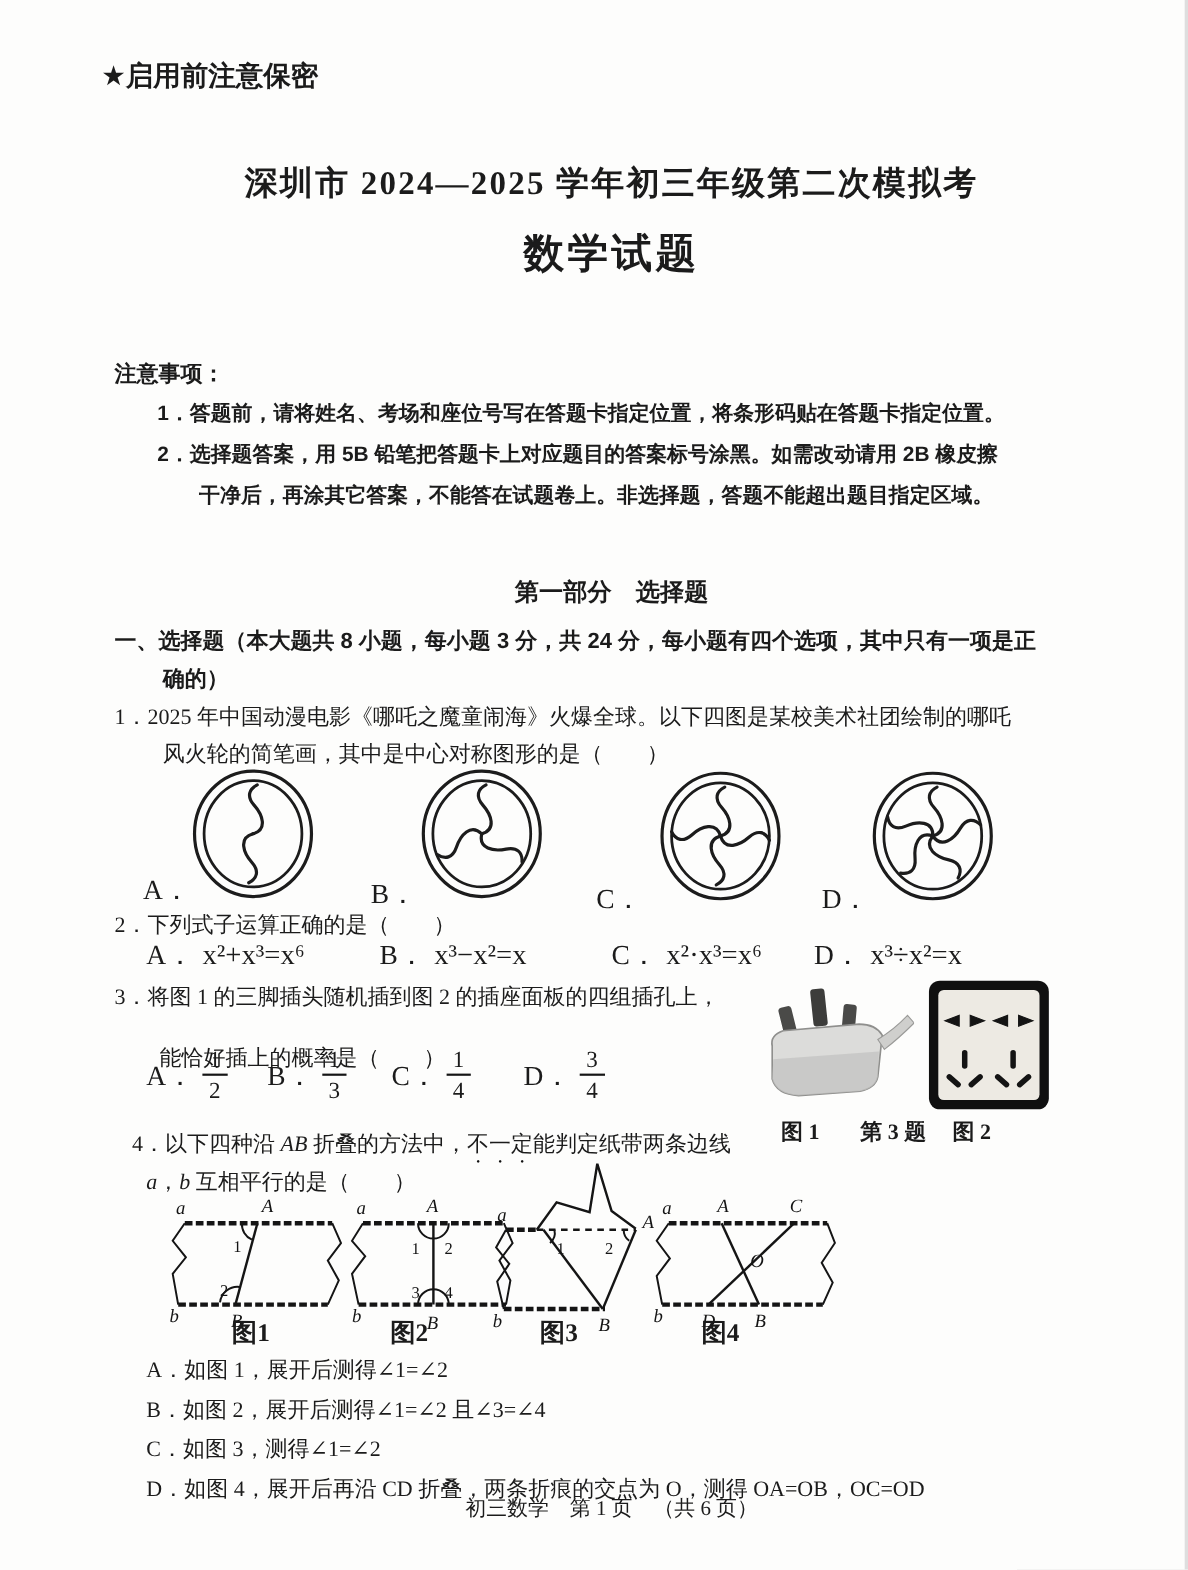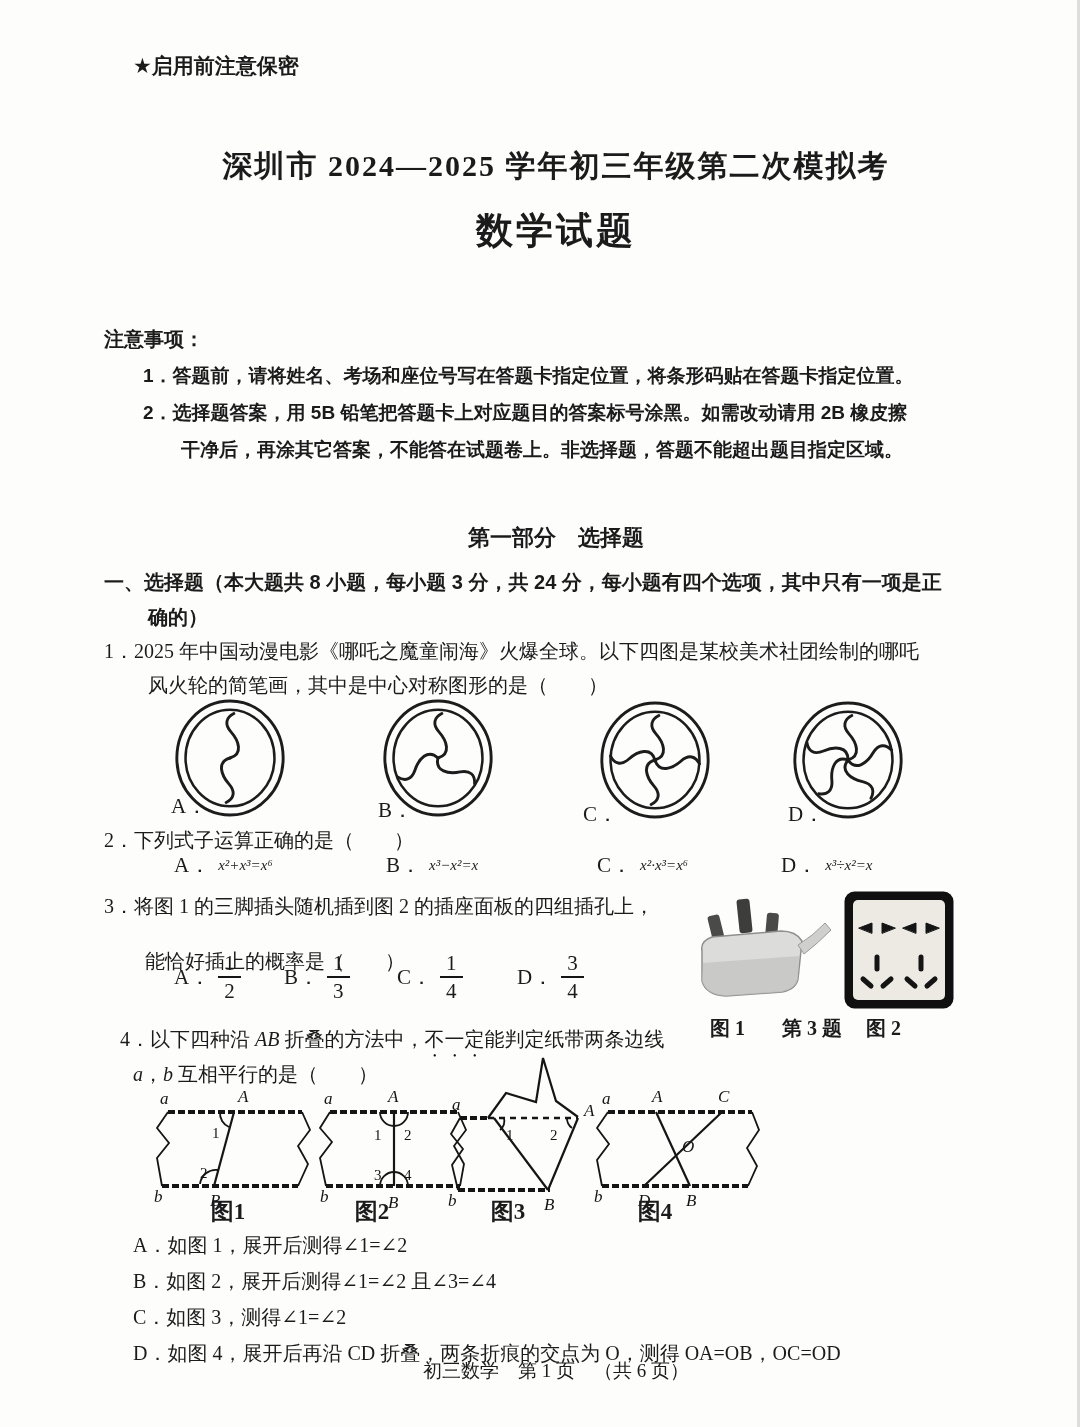--- a/index.html
+++ b/index.html
@@ -5,28 +5,28 @@
   html,body{margin:0;padding:0;background:#e9e9e9;}
   .sheet{
     position:relative;width:1080px;height:1427px;margin:0 auto;
     background:#fdfdfc;overflow:hidden;color:#1b1b1b;
     font-family:"Liberation Serif","DejaVu Serif",serif;
   }
   .abs{position:absolute;}
   .center{left:16px;width:1080px;text-align:center;}
   .hei{font-family:"Liberation Sans","DejaVu Sans",sans-serif;}
   .b{font-weight:bold;}
-  .f19{font-size:19px;} .f20{font-size:20px;} .f21{font-size:21px;margin-left:41px;} .f22{font-size:22px;}
+  .f19{font-size:19px;} .f20{font-size:20px;} .f21{font-size:25px;} .f22{font-size:22px;}
   .t1{font-size:30px;letter-spacing:2px;}
   .t2{font-size:37px;letter-spacing:3px;}
   .it{font-style:italic;}
   .emph{ text-emphasis:filled dot #111; -webkit-text-emphasis:filled dot #111;
          text-emphasis-position:under right; -webkit-text-emphasis-position:under; }
   .optrow{display:inline-flex;align-items:center;gap:8px;}
-  .mathit{font-style:italic;font-size:15px;}
+  .mathit{font-size:26px;}
   .frac{display:inline-block;text-align:center;line-height:1.05;font-size:21px;}
   .frac .num{display:block;border-bottom:2px solid #151515;padding:0 6px 2px;}
   .frac .den{display:block;padding-top:2px;}
   .qtext{font-size:20px;white-space:nowrap;}
   .cap{font-size:20px;font-weight:bold;}
   .figcap{width:70px;text-align:center;font-size:23px;font-weight:bold;}
   
   svg .edge{stroke:#151515;stroke-width:4;stroke-dasharray:7 3;fill:none;}
   svg .thin{stroke:#151515;stroke-width:1.8;fill:none;}
   svg .mid{stroke:#151515;stroke-width:2.2;fill:none;}

